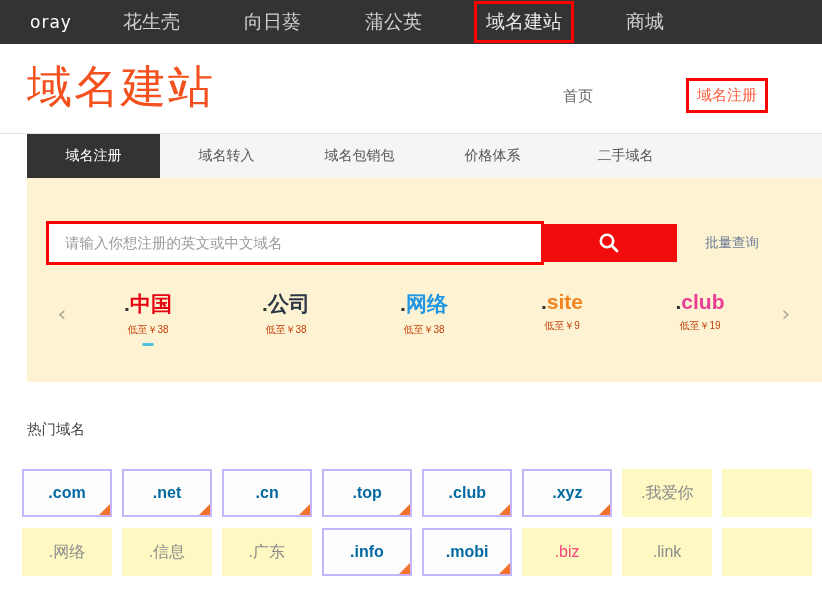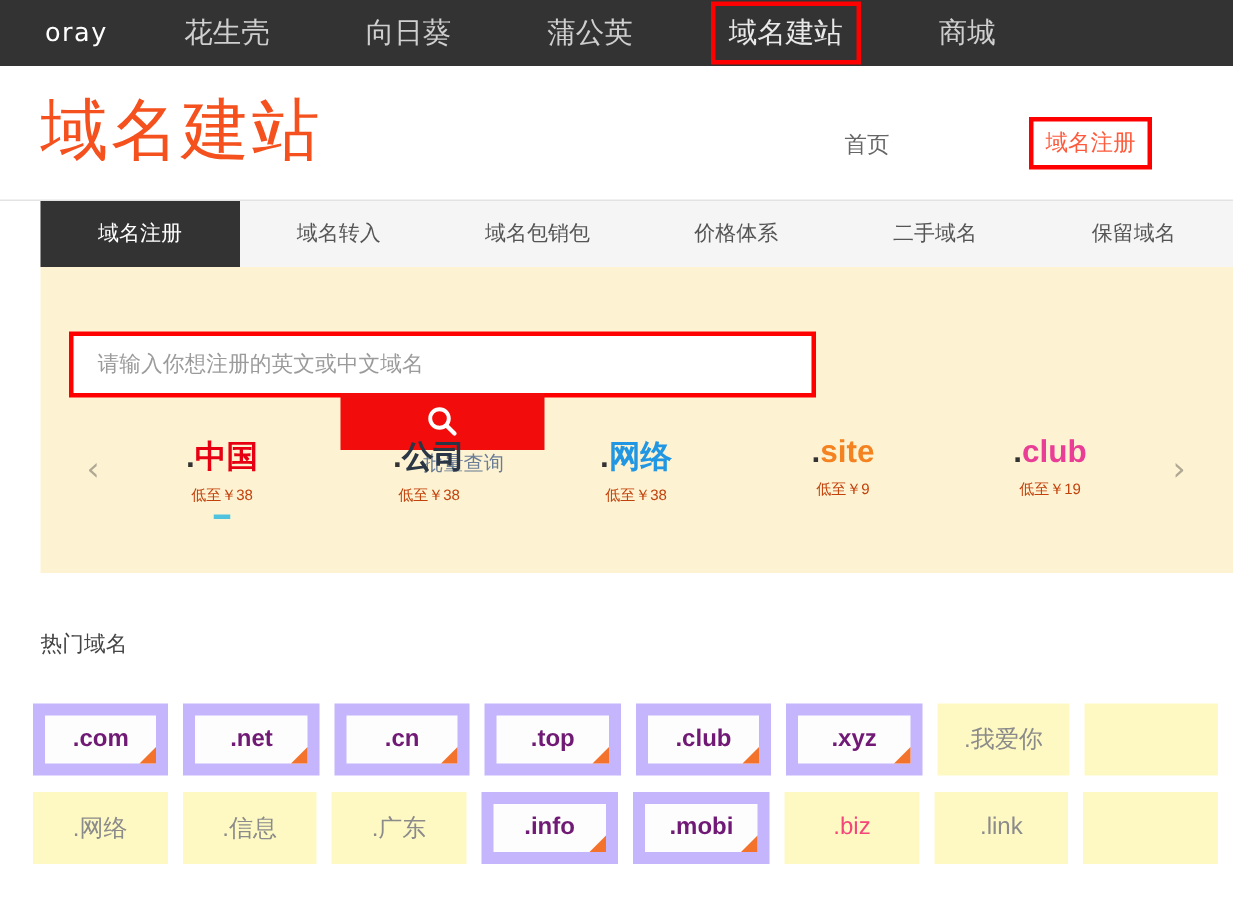--- a/index.html
+++ b/index.html
@@ -69,21 +69,21 @@
     display: flex; align-items: center; justify-content: center;
     font-size: 14px; color: #555555; width: 133px; height: 44px;
   }
   .tab.active { background: #333333; color: #ffffff; }
 
   
   .search-panel {
     position: absolute; left: 27px; top: 178px; width: 795px; height: 204px;
     background: #fdf3d2;
   }
-  .search-row { position: absolute; left: 22px; top: 46px; display: flex; align-items: center; flex-direction: column; }
+  .search-row { position: absolute; left: 22px; top: 46px; display: flex; align-items: center; }
   .search-input-wrap {
     width: 492px; height: 38px; background: #ffffff;
     outline: 3px solid #ff0000; display: flex; align-items: center;
   }
   .search-input {
     border: 0; outline: 0; background: transparent;
     width: 100%; height: 100%; padding: 0 16px;
     font-size: 14.5px; color: #333;
     font-family: "Liberation Sans", sans-serif;
   }
@@ -127,21 +127,21 @@
     width: 800px;
   }
   .tile-row { display: flex; margin-bottom: 11px; }
   .tile {
     width: 101px; height: 48px; margin-right: 10px;
     display: flex; align-items: center; justify-content: center;
     font-size: 16px; position: relative;
     background: #fef9c3; color: #8b8b8b; border: 1px solid transparent;
   }
   .tile.selected {
-    background: #fdfdfd; color: #701a75; border: 8px solid #c4b5fd;
+    background: #fdfdfd; color: #0369a1; border: 2px solid #c4b5fd;
     font-weight: bold;
   }
   .tile.selected::after {
     content: ""; position: absolute; right: 0; bottom: 0;
     width: 0; height: 0;
     border-left: 11px solid transparent;
     border-bottom: 11px solid #f4732c;
   }
   .tile.pinktext { color: #f4467a; }
 </style>
@@ -179,23 +179,20 @@
       </div>
       <div class="tab">
         <span>域名包销包</span>
       </div>
       <div class="tab">
         <span>价格体系</span>
       </div>
       <div class="tab">
         <span>二手域名</span>
       </div>
-      <div class="tab">
-        <span>保留域名</span>
-      </div>
     </div>
 
   <div class="search-panel">
     <div class="search-row">
       <div class="search-input-wrap">
         <input class="search-input" type="text" placeholder="请输入你想注册的英文或中文域名" style="">
       </div>
       <div class="search-btn">
         <svg width="24" height="24" viewBox="0 0 24 24">
           <circle cx="10" cy="10" r="6.2" fill="none" stroke="#ffffff" stroke-width="2.6"></circle>

